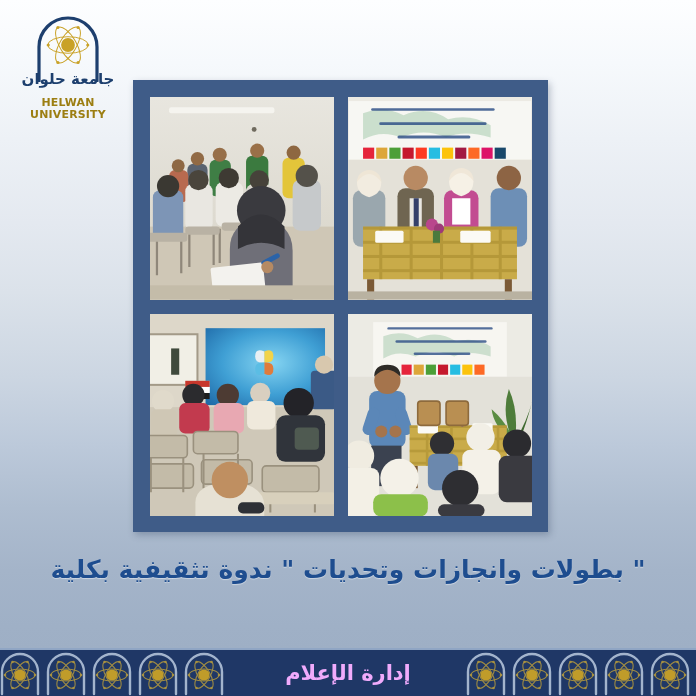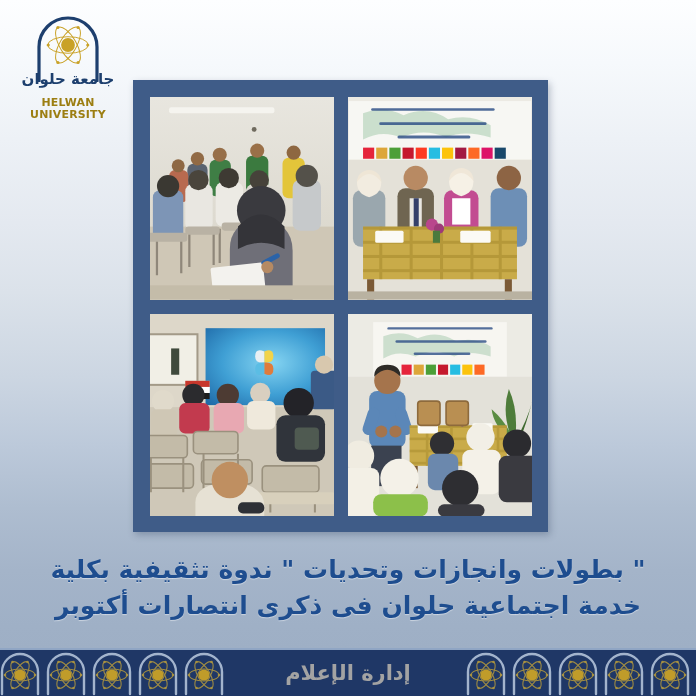--- a/index.html
+++ b/index.html
@@ -144,21 +144,21 @@
     top: 0;
     height: 46px;
     width: 232px;
     opacity: 0.95;
   }
   .footer-pattern.left { left: 0; }
   .footer-pattern.right { right: 0; }
   .footer-title {
     position: relative;
     z-index: 2;
-    color: #a3a3a3;
+    color: #f0abfc;
     font-size: 21px;
     font-weight: bold;
     direction: rtl;
     padding: 0 22px;
     background: #1f3766;
     letter-spacing: 0.3px;
     text-align: right;
   }
 </style>
 </head>
@@ -465,21 +465,20 @@
               <rect x="98" y="188" width="46" height="12" rx="6" fill="#3a3a40"></rect>
           </g>
         </svg>
       </div>
 
     </div>
   </div>
 
   <div class="caption">
     <span class="caption-line">" بطولات وانجازات وتحديات " ندوة تثقيفية بكلية</span>
-    <span class="caption-line">خدمة اجتماعية حلوان فى ذكرى انتصارات أكتوبر</span>
   </div>
 
   <div class="footer">
     <svg class="footer-pattern left" viewBox="0 0 232 46" preserveAspectRatio="none">
       <defs>
         <g id="archAtom">
           <path d="M4 44 L4 22 A18 18 0 0 1 40 22 L40 44" fill="none" stroke="#c3d2e6" stroke-width="2.4" stroke-linecap="round" opacity="0.85"></path>
           <g transform="translate(22,25)">
             <g fill="none" stroke="#b59a3e" stroke-width="1.1" opacity="0.9">
               <ellipse cx="0" cy="0" rx="15" ry="6"></ellipse>

